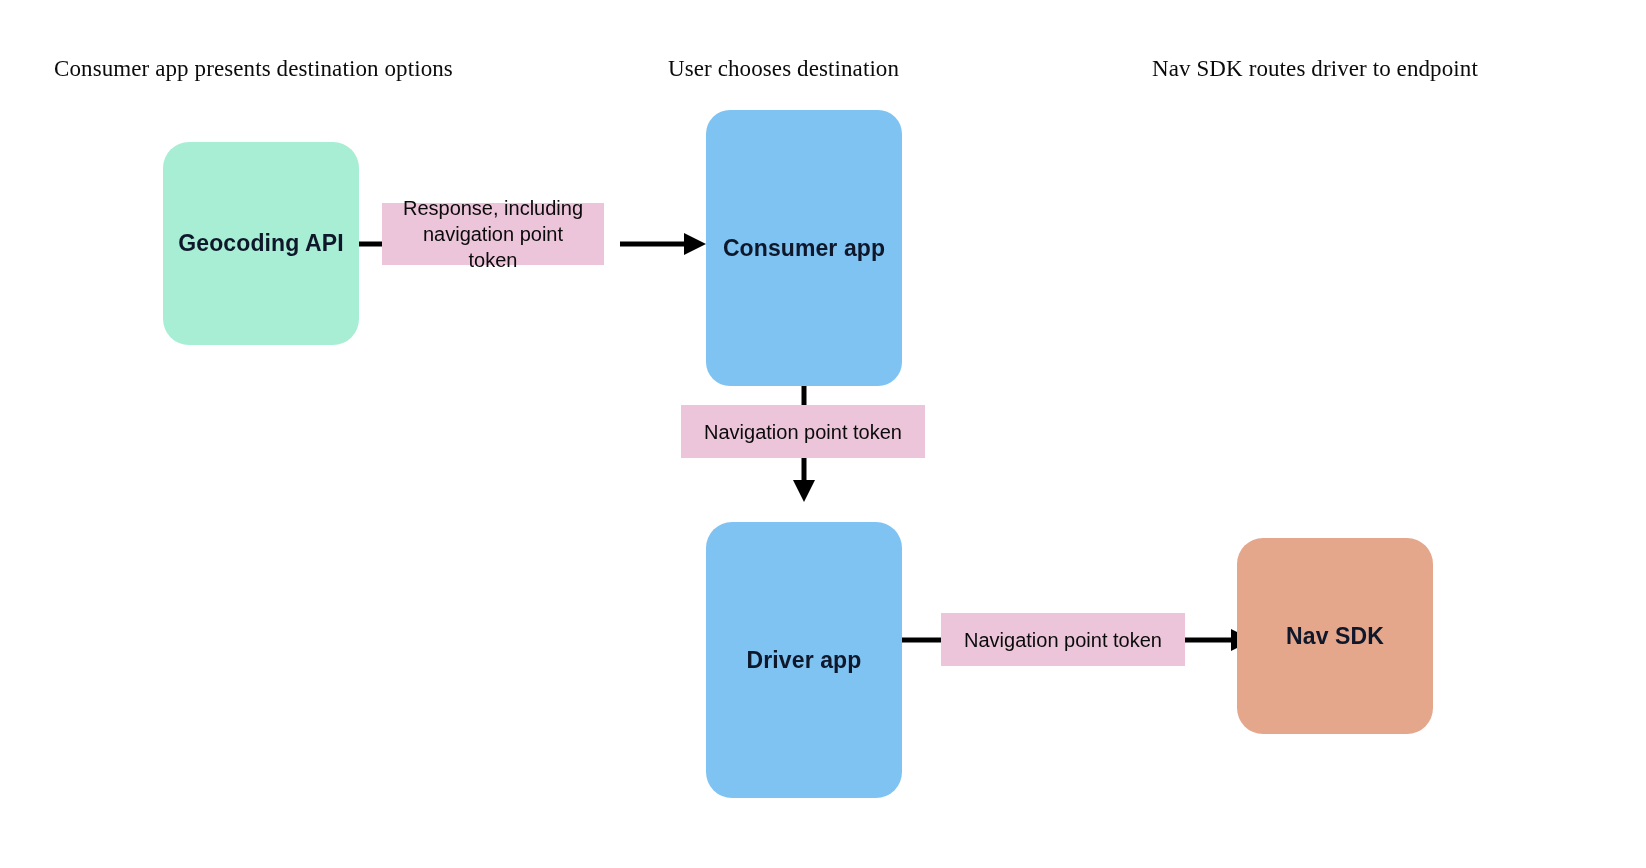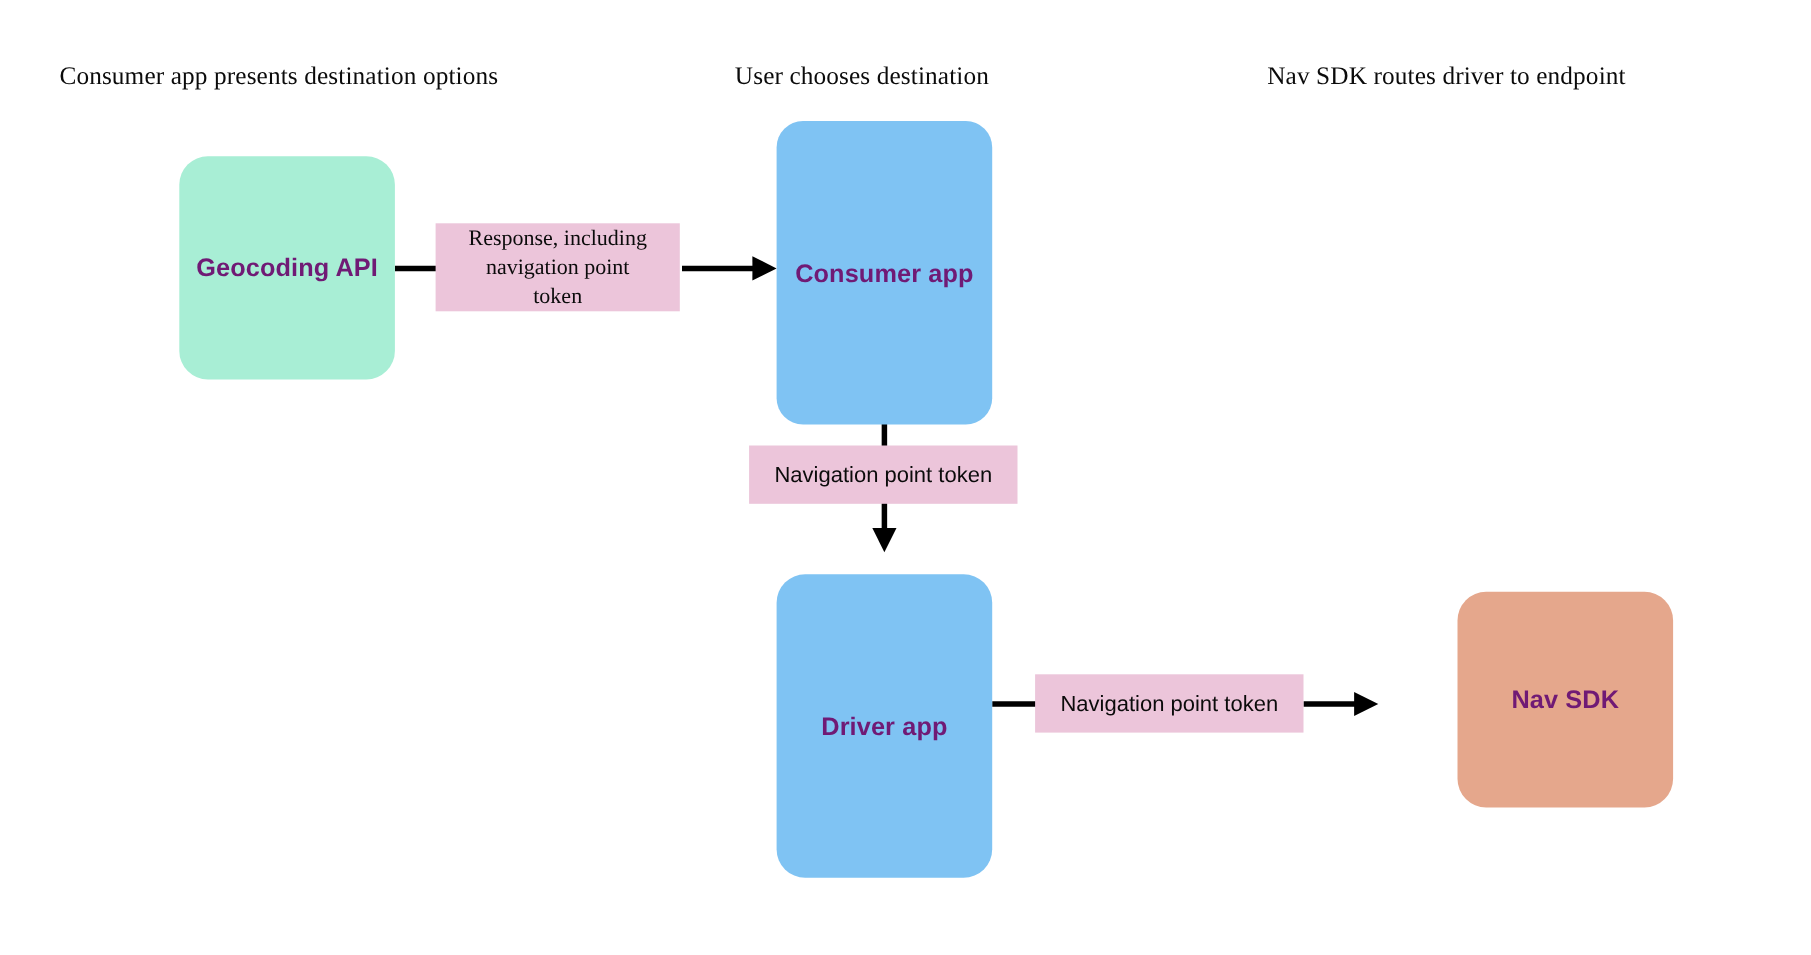--- a/index.html
+++ b/index.html
@@ -41,21 +41,21 @@
     position: absolute;
     display: flex;
     align-items: center;
     justify-content: center;
     box-sizing: border-box;
     border-radius: 26px;
   }
   .node-label {
     font-size: 23px;
     font-weight: bold;
-    color: #701a75;
+    color: #0f172a;
     text-align: right;
     white-space: nowrap;
     letter-spacing: 0.1px;
   }
 
   #node-geocoding-api {
     left: 163px; top: 142px;
     width: 196px; height: 203px;
     background: #a8eed5;
   }
@@ -65,21 +65,21 @@
     background: #7fc3f3;
     border-radius: 24px;
   }
   #node-driver-app {
     left: 706px; top: 502px;
     width: 196px; height: 276px;
     background: #7fc3f3;
     margin-top: 20px;
   }
   #node-nav-sdk {
-    left: 1325px; top: 538px;
+    left: 1237px; top: 538px;
     width: 196px; height: 196px;
     background: #e5a78c;
   }
 
   
   .edge-label {
     position: absolute;
     display: flex;
     align-items: center;
     justify-content: center;
@@ -90,22 +90,22 @@
   .edge-label-text {
     font-size: 20px;
     line-height: 26px;
     color: #0b0b0b;
     font-weight: 400;
     padding: 0 8px;
     white-space: pre-line;
   }
 
   #edge-label-geocoding-to-consumer {
-    left: 396px; top: 203px;
-    width: 222px; height: 80px; font-family: Liberation Serif, serif;
+    left: 382px; top: 203px;
+    width: 222px; height: 62px;
   }
   #edge-label-consumer-to-driver {
     left: 681px; top: 405px;
     width: 244px; height: 53px;
   }
   #edge-label-driver-to-navsdk {
     left: 941px; top: 613px;
     width: 244px; height: 53px;
   }
 

